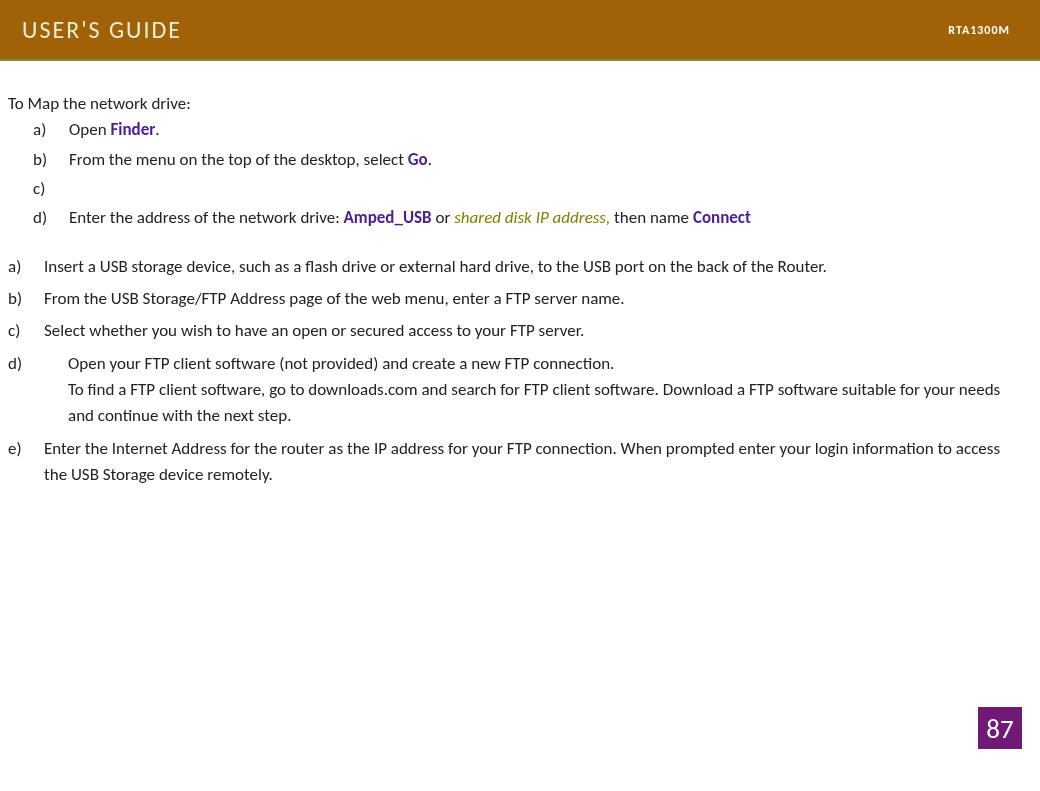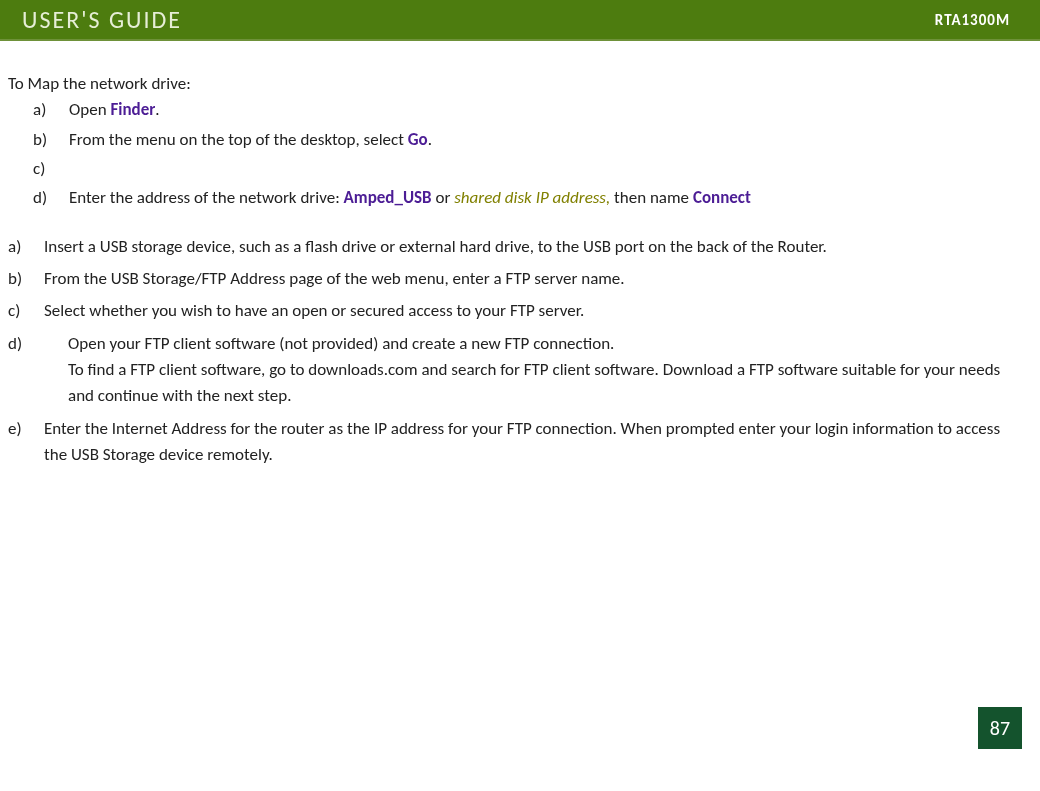--- a/index.html
+++ b/index.html
@@ -7,37 +7,37 @@
     font-family: Calibri, "Segoe UI", Arial, sans-serif;
     font-size: 17px;
     color: #333;
     background: #fff;
     width: 1040px;
     height: 791px;
     position: relative;
     overflow: hidden;
   }
   .header-bar {
-    background: #4d7c0f;
+    background: #a16207;
     color: #fff;
-    height: 41px;
+    height: 61px;
     display: flex;
     align-items: center;
     justify-content: space-between;
     padding: 0 30px 0 22px;
     border-bottom: 2px solid #6e9139;
   }
   .header-title {
     font-size: 24px;
     font-weight: 300;
     letter-spacing: 2px;
     color: #e6eed6;
   }
   .header-model {
-    font-size: 15px;
+    font-size: 12px;
     font-weight: bold;
     letter-spacing: 1px;
     color: #fff;
   }
   .content {
     padding: 30px 8px 0 8px;
     line-height: 1.55;
     color: #222;
   }
   .intro { margin-bottom: 0; }
@@ -50,28 +50,28 @@
     font-weight: bold;
     margin: 0 0 28px 0;
   }
   .list-2 { padding-left: 0; }
   .list-2 li { margin-bottom: 6px; }
   .list-2 .body { flex: 1; padding-right: 20px; }
   .page-num-box {
     position: absolute;
     right: 18px;
     bottom: 42px;
-    background: #14532d;
+    background: #701a75;
     width: 44px;
     height: 42px;
     display: flex;
     align-items: center;
     justify-content: center;
     color: #fff;
-    font-size: 20px;
+    font-size: 27px;
   }
 </style>
 </head>
 <body>
 
 <div class="header-bar">
   <span class="header-title">USER'S GUIDE</span>
   <span class="header-model">RTA1300M</span>
 </div>
 

